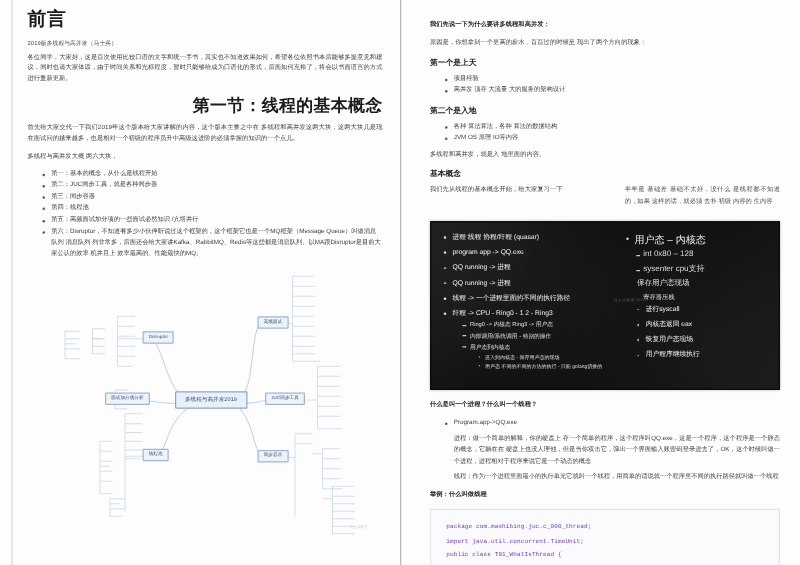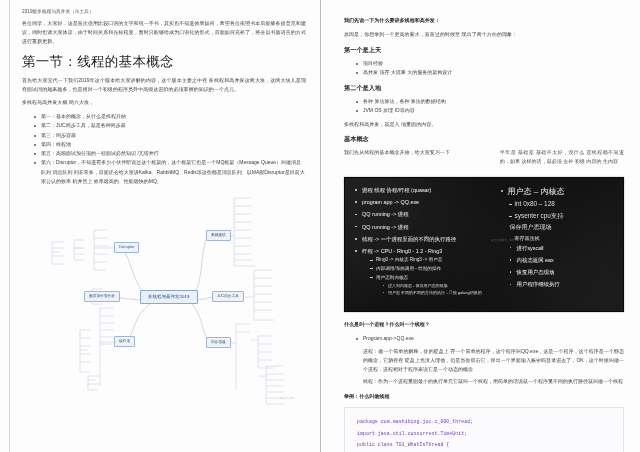--- a/index.html
+++ b/index.html
@@ -39,25 +39,26 @@
   h1.title {
     font-size: 15px;
     font-weight: bold;
     color: #1c1c1c;
     letter-spacing: .5px;
     margin: 2px 0 7px 0;
     line-height: 1.1;
   }
   h2.section {
     font-size: 13.5px;
-    font-weight: normal;
+    font-weight: bold;
     color: #1c1c1c;
     letter-spacing: .3px;
     margin: 9px 0 6px 0;
     line-height: 1.15;
+    text-align: right;
   }
   h3.sub {
     font-size: 6.2px;
     font-weight: bold;
     color: #232323;
     margin: 7px 0 4px 0;
   }
   p.meta {
     font-size: 4.6px;
     color: #4a4a4a;
@@ -238,20 +239,21 @@
 </style>
 </head>
 <body>
 
 <div class="page">
   <div class="edge-left"></div>
   <div class="divider"></div>
 
   <div class="col col-left">
 
+    <h1 class="title">前言</h1>
 
     <p class="meta">2019版多线程与高并发（马士兵）</p>
 
     <p class="body">各位同学，大家好，这是百次使用比较口语的文字和统一手书，其实也不知道效果如何，希望各位依照书本后能够多提意见和建议，同时也请大家体谅，由于时间关系和光标程度，暂时只能够给成为口语化的形式，后面如何充裕了，将会以书面语言的方式进行重新更新。</p>
 
     <h2 class="section">第一节：线程的基本概念</h2>
 
     <p class="body">首先给大家交代一下我们2019年这个版本给大家讲解的内容，这个版本主要之中在 多线程和高并发这两大块，这两大块儿是现在面试问的越来越多，也是相对一个初级的程序员升中高级这进阶的必须掌握的知识的一个点儿。</p>
 
     <p class="body">多线程与高并发大概 两六大块，</p>

